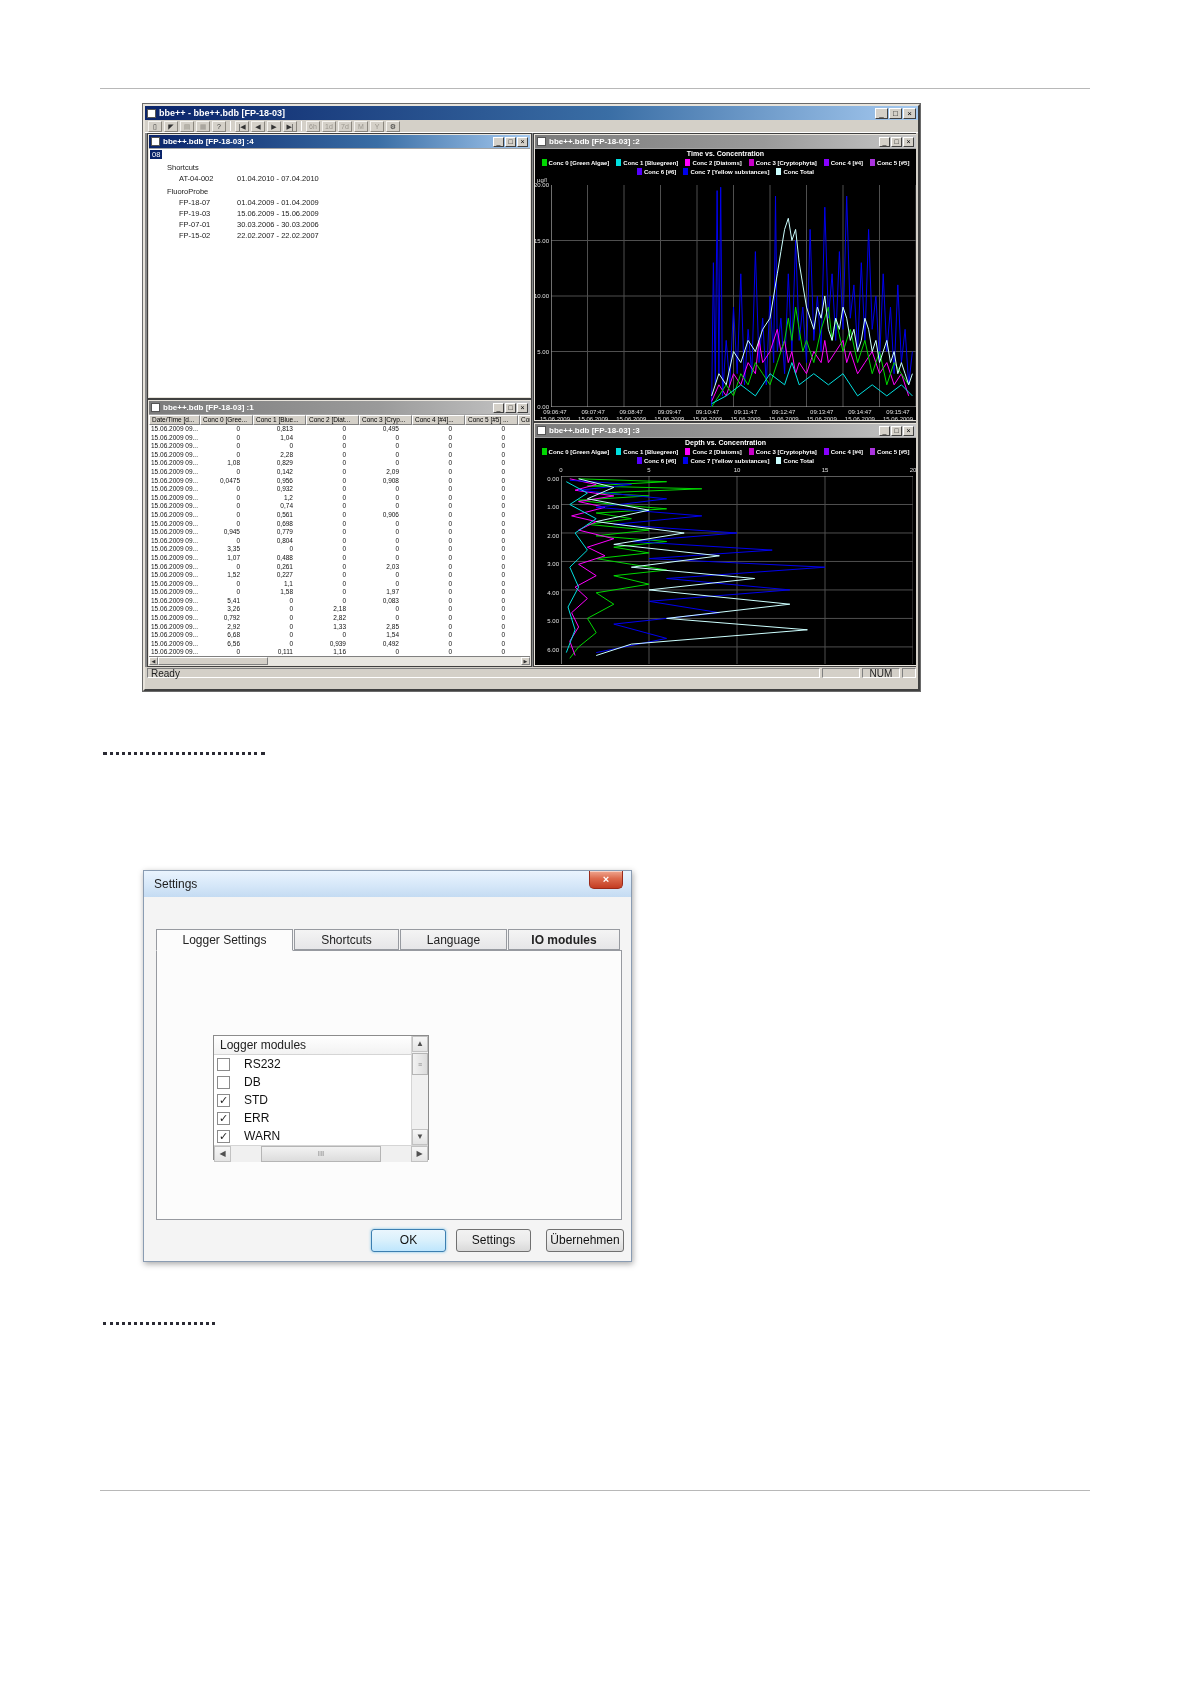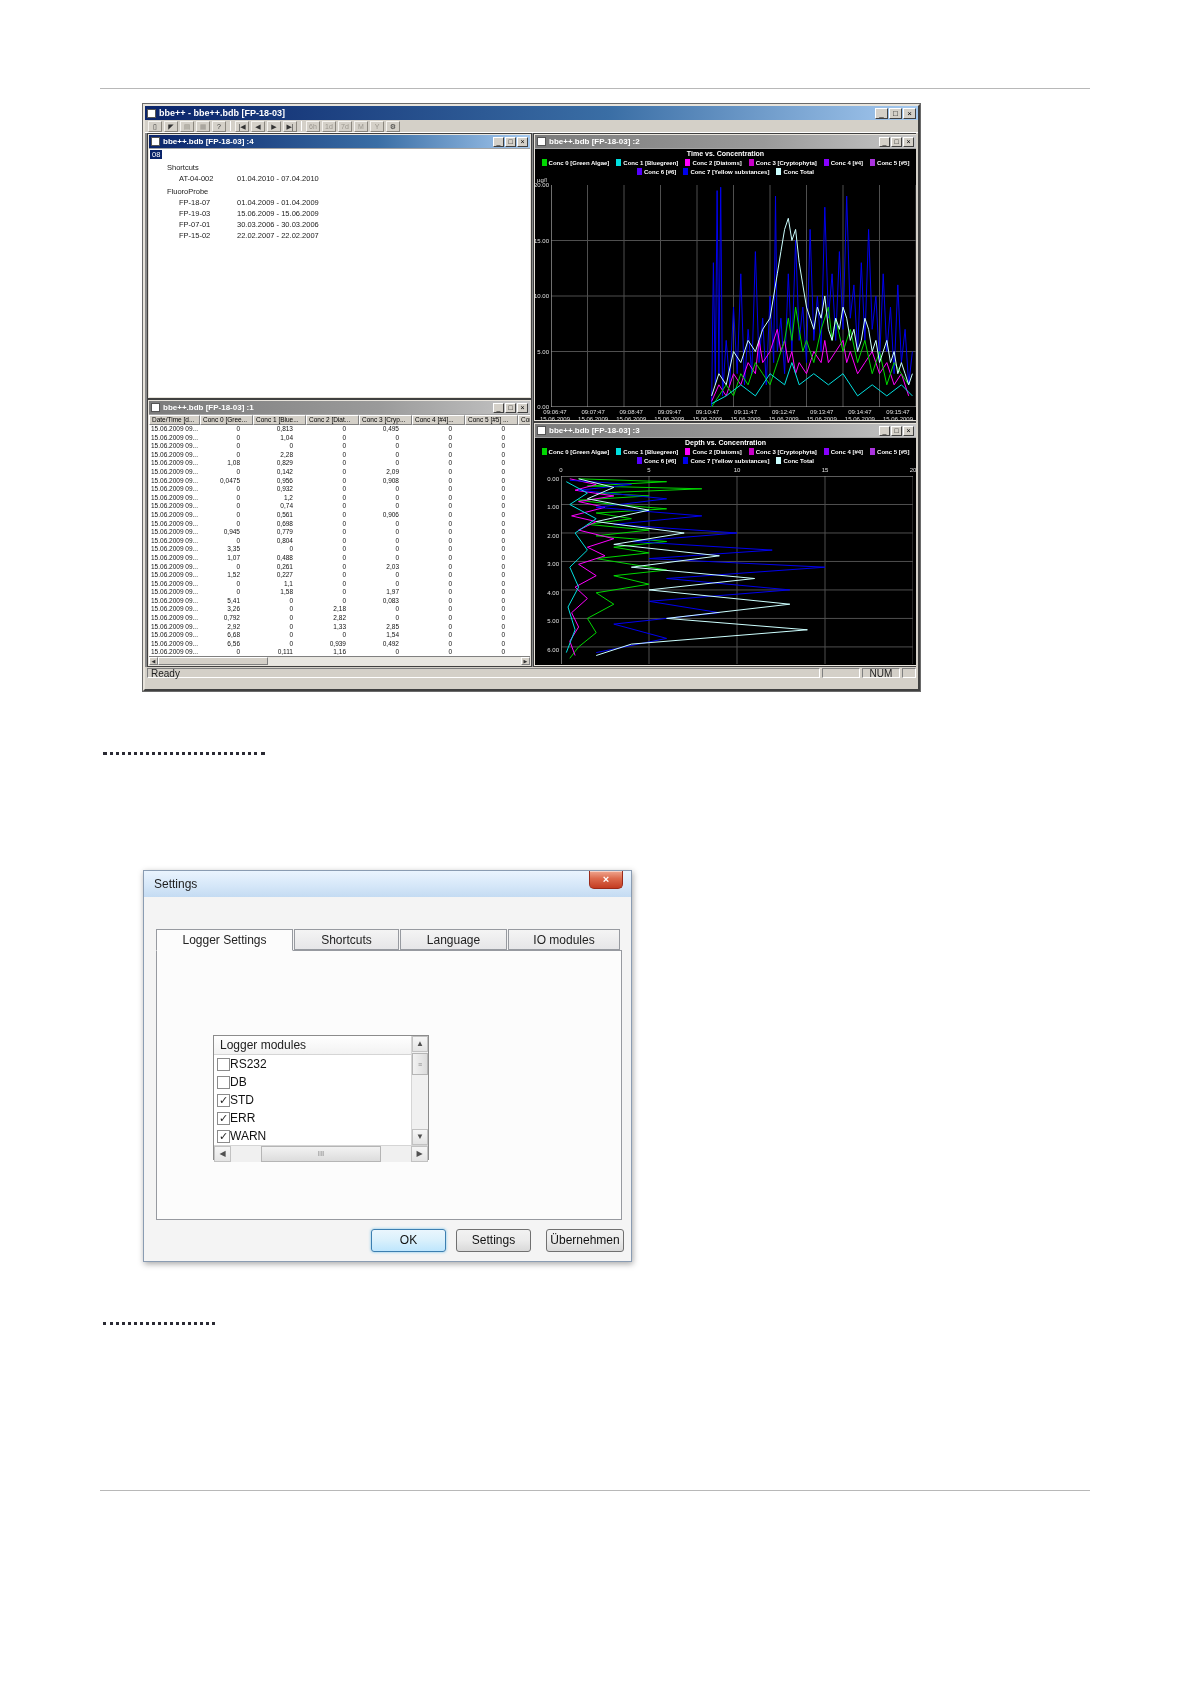--- a/index.html
+++ b/index.html
@@ -90,21 +90,21 @@
   .tab { height:21px; border:1px solid #979aa0; background:linear-gradient(#f4f4f4,#e6e6e8); font-size:12px; color:#222;
     display:flex; align-items:center; justify-content:center; margin-right:1px; }
   .tab.active { background:#fcfcfc; border-bottom:1px solid #fcfcfc; height:22px; position:relative; z-index:3; }
   #tab-panel { position:absolute; left:12px; top:79px; width:466px; height:270px; border:1px solid #979aa0; background:#fcfcfc; z-index:1; }
 
   #logger-list { position:absolute; left:56px; top:84px; width:216px; height:125px; border:1px solid #8c8c8c; background:#fff; display:flex; flex-direction:column; }
   #logger-main { flex:1; display:flex; }
   #logger-col { flex:1; display:flex; flex-direction:column; overflow:hidden; }
   #logger-header { height:19px; background:linear-gradient(#ffffff,#f2f2f2); border-bottom:1px solid #d5d5d5;
     font-size:12px; color:#222; line-height:18px; padding-left:6px; }
-  .logger-item { height:18px; display:flex; align-items:center; gap:0; padding-left:3px; }
+  .logger-item { height:18px; display:flex; align-items:center; gap:14px; padding-left:3px; }
   .checkbox { width:13px; height:13px; border:1px solid #8b8b8b; background:#fff; font-size:11px; line-height:11px; text-align:center; color:#222; flex:none; }
   .logger-label { font-size:12px; color:#111; }
   #logger-vscroll { width:17px; background:#f0f0f0; border-left:1px solid #d5d5d5; display:flex; flex-direction:column; }
   .vbtn { height:16px; border:1px solid #c2c2c2; background:linear-gradient(#f6f6f6,#e4e4e4); font-size:8px; line-height:14px; text-align:center; color:#505050; }
   #v-thumb { height:22px; border:1px solid #b5b5b5; background:linear-gradient(90deg,#f2f2f2,#dcdcdc); margin:1px 0;
     display:flex; align-items:center; justify-content:center; font-size:7px; color:#8a8a8a; letter-spacing:0; }
   .vspacer { flex:1; }
   #logger-hscroll { height:17px; background:#f0f0f0; border-top:1px solid #d5d5d5; display:flex; }
   .hbtn { width:17px; border:1px solid #c2c2c2; background:linear-gradient(#f6f6f6,#e4e4e4); font-size:8px; line-height:14px; text-align:center; color:#505050; flex:none; }
   .htrack { flex:1; display:flex; justify-content:center; }
@@ -730,21 +730,21 @@
 
   <div id="settings-dialog">
     <div id="settings-titlebar">
       <span id="settings-title">Settings</span>
       <div id="settings-close">×</div>
     </div>
     <div class="tab-row" id="tab-row-2">
         <div class="tab active" style="width: 137px;">Logger Settings</div>
         <div class="tab" style="width: 105px;">Shortcuts</div>
         <div class="tab" style="width: 107px;">Language</div>
-        <div class="tab" style="width: 112px;">IO modules</div>
+        <div class="tab" style="width: 112px; font-weight: bold;">IO modules</div>
       </div>
     <div id="tab-panel">
       <div id="logger-list">
         <div id="logger-main">
           <div id="logger-col">
             <div id="logger-header">Logger modules</div>
             <div id="logger-items">
                 <div class="logger-item">
                   <span class="checkbox"></span>
                   <span class="logger-label">RS232</span>

